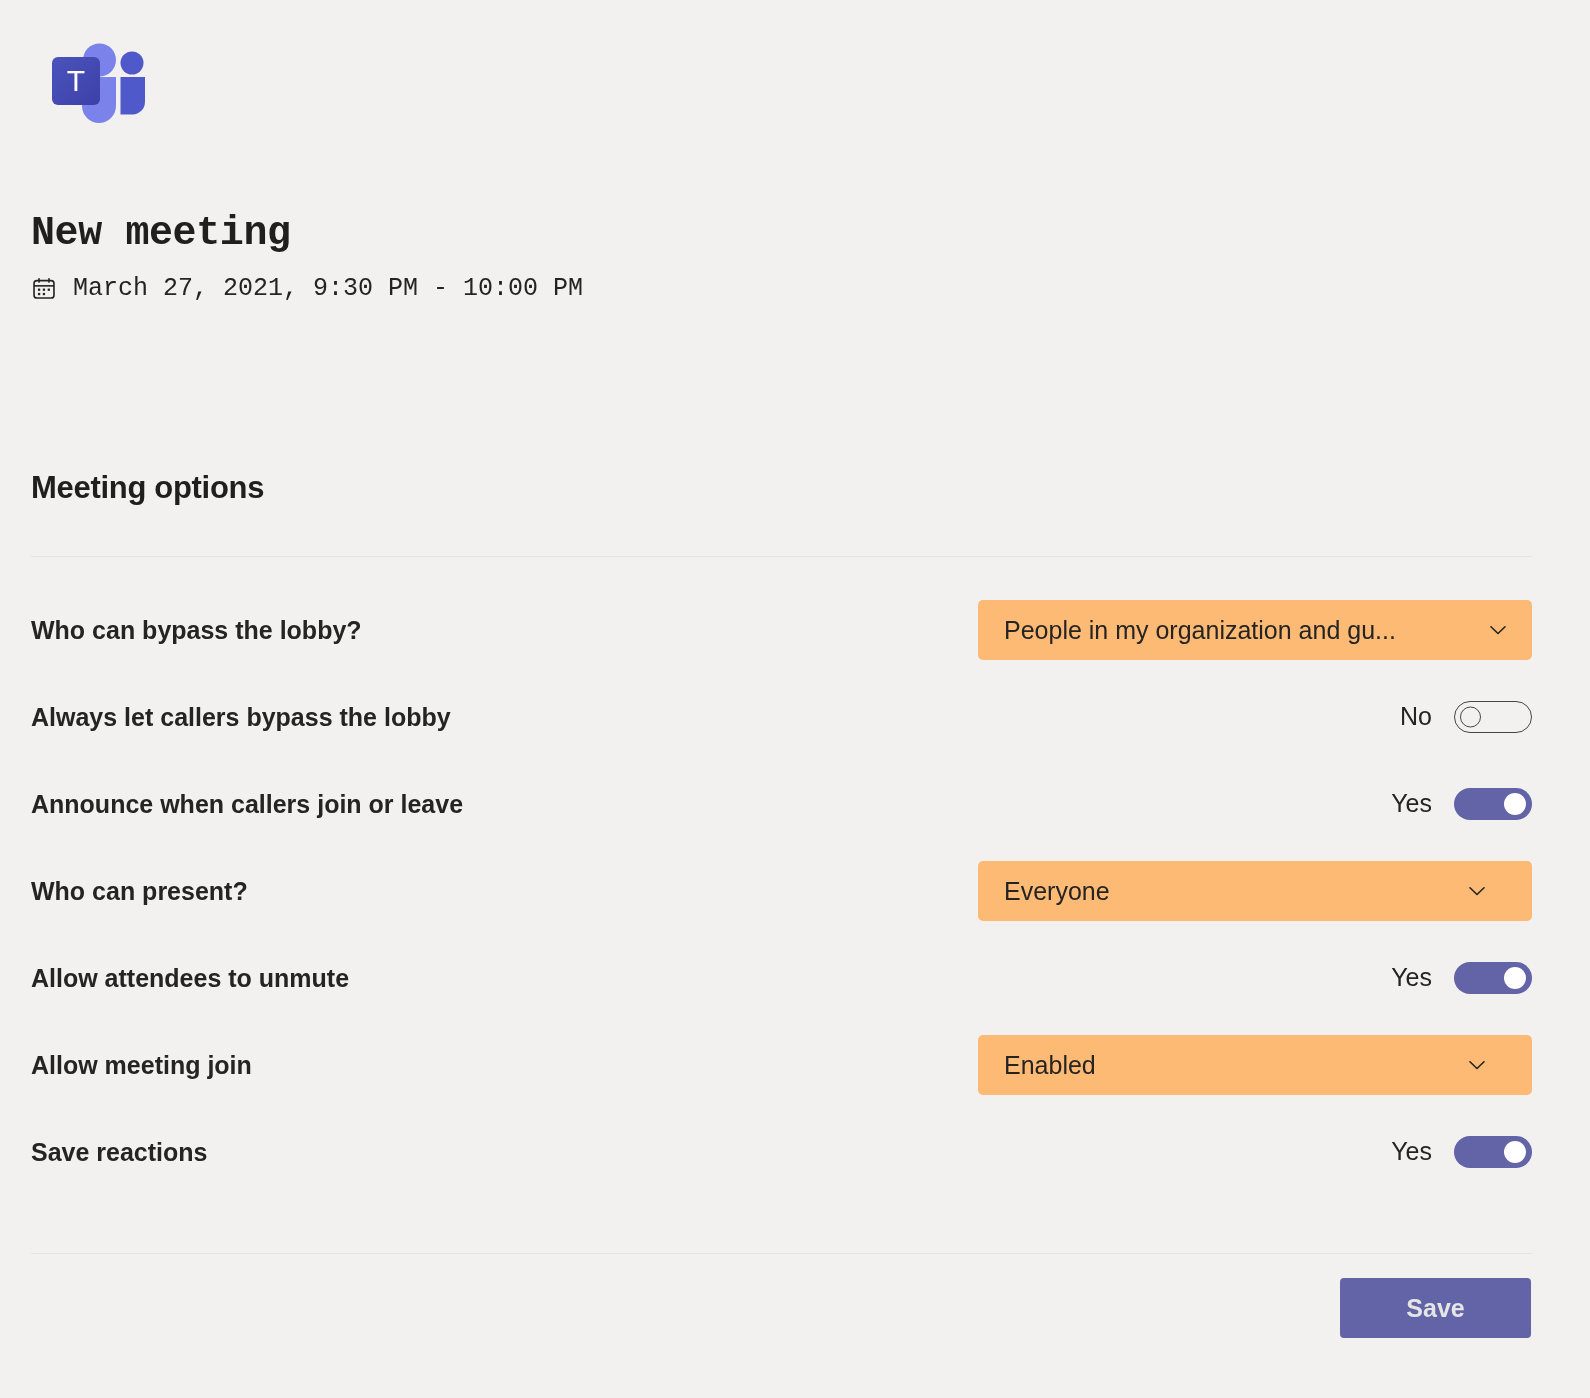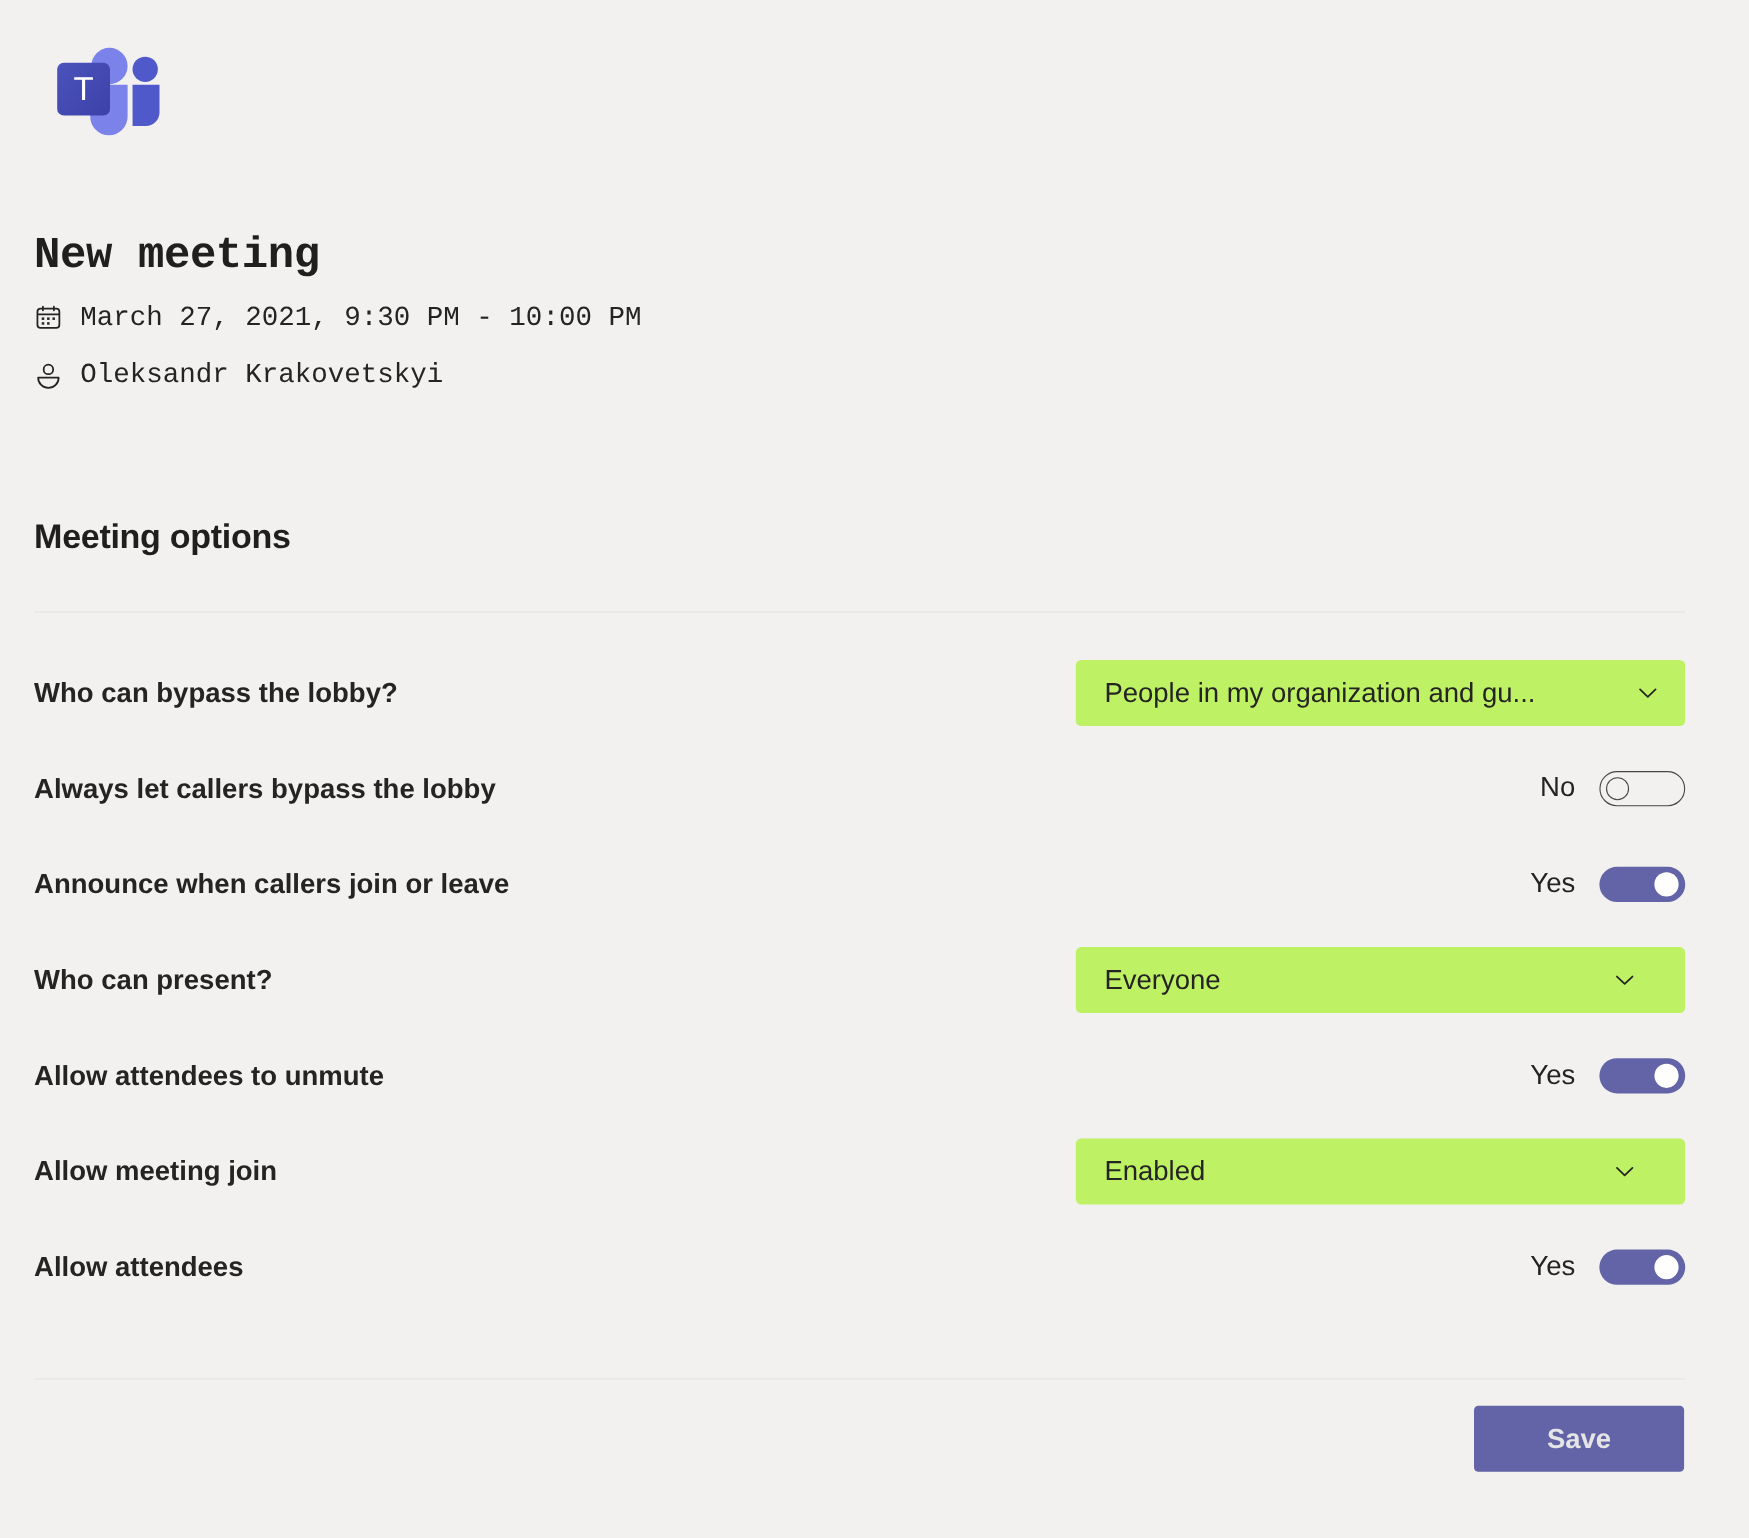--- a/index.html
+++ b/index.html
@@ -120,21 +120,21 @@
     display: flex;
     align-items: center;
     justify-content: flex-end;
     height: 100%;
   }
 
   
   .dropdown {
     width: 554px;
     height: 60px;
-    background: #bef264;
+    background: #fdba74;
     border-radius: 5px;
     display: flex;
     align-items: center;
     justify-content: space-between;
     padding: 0 0 0 26px;
     box-sizing: border-box;
     cursor: pointer;
     border: none;
     font-family: inherit;
   }
@@ -262,29 +262,20 @@
           <rect x="6.4" y="11.6" width="2.1" height="2.1" fill="#252423"></rect>
           <rect x="10.9" y="11.6" width="2.1" height="2.1" fill="#252423"></rect>
           <rect x="15.4" y="11.6" width="2.1" height="2.1" fill="#252423"></rect>
           <rect x="6.4" y="15.6" width="2.1" height="2.1" fill="#252423"></rect>
           <rect x="10.9" y="15.6" width="2.1" height="2.1" fill="#252423"></rect>
         </svg>
       </span>
       <span class="meta-text">March 27, 2021, 9:30 PM - 10:00 PM</span>
     </div>
 
-    <div class="meta-row">
-      <span class="meta-icon">
-        <svg width="26" height="26" viewBox="0 0 24 24" fill="none" xmlns="http://www.w3.org/2000/svg">
-          <circle cx="12" cy="7.2" r="4" stroke="#252423" stroke-width="1.5"></circle>
-          <path d="M3.4 14.2 H20.6 A8.6 8.6 0 0 1 3.4 14.2 Z" stroke="#252423" stroke-width="1.5" stroke-linejoin="round"></path>
-        </svg>
-      </span>
-      <span class="meta-text">Oleksandr Krakovetskyi</span>
-    </div>
   </div>
 
   <div class="section-heading">Meeting options</div>
 
   <div class="divider top"></div>
 
   <div class="options">
 
     <div class="option-row">
       <span class="option-label">Who can bypass the lobby?</span>
@@ -358,21 +349,21 @@
           <span class="chev">
             <svg width="26" height="26" viewBox="0 0 24 24" fill="none" xmlns="http://www.w3.org/2000/svg">
               <path d="M5.5 9 L12 15.2 L18.5 9" stroke="#252423" stroke-width="1.5" stroke-linecap="round" stroke-linejoin="round"></path>
             </svg>
           </span>
         </button>
       </div>
     </div>
 
     <div class="option-row">
-      <span class="option-label">Allow attendees</span>
+      <span class="option-label">Save reactions</span>
       <div class="control-area">
         <div class="toggle-wrap">
           <span class="toggle-text">Yes</span>
           <div class="toggle on">
             <span class="knob"></span>
           </div>
         </div>
       </div>
     </div>
 

